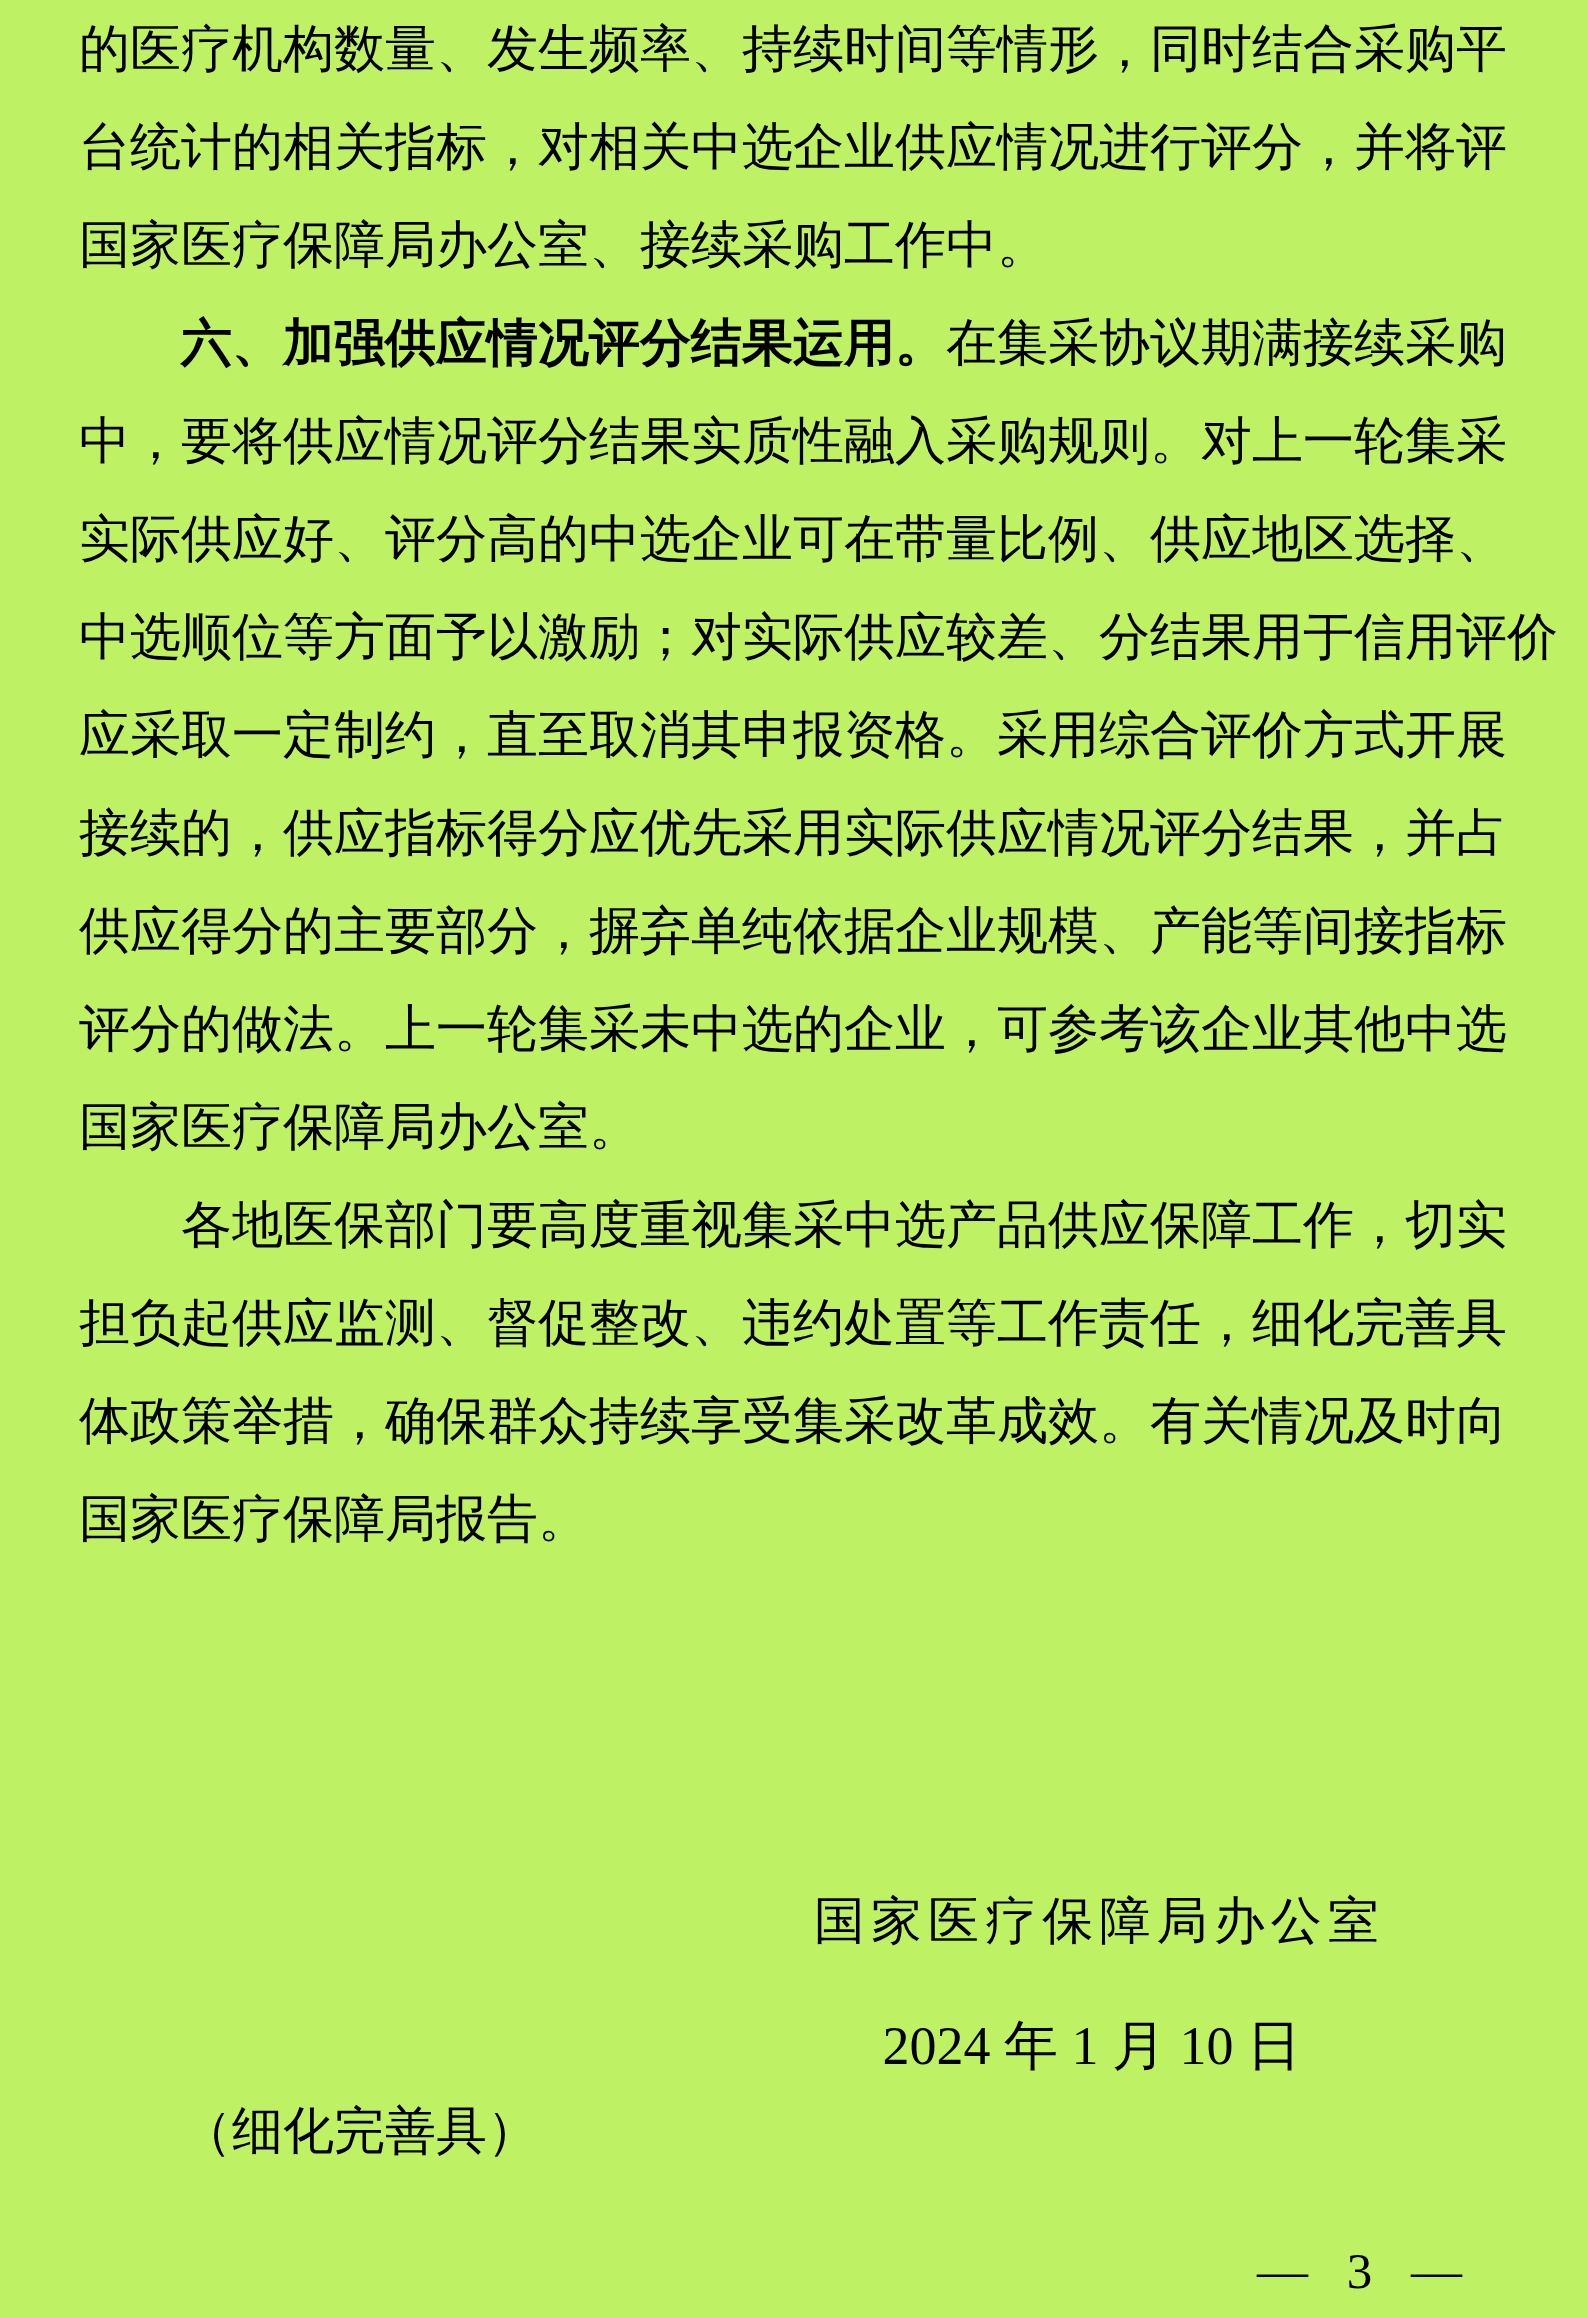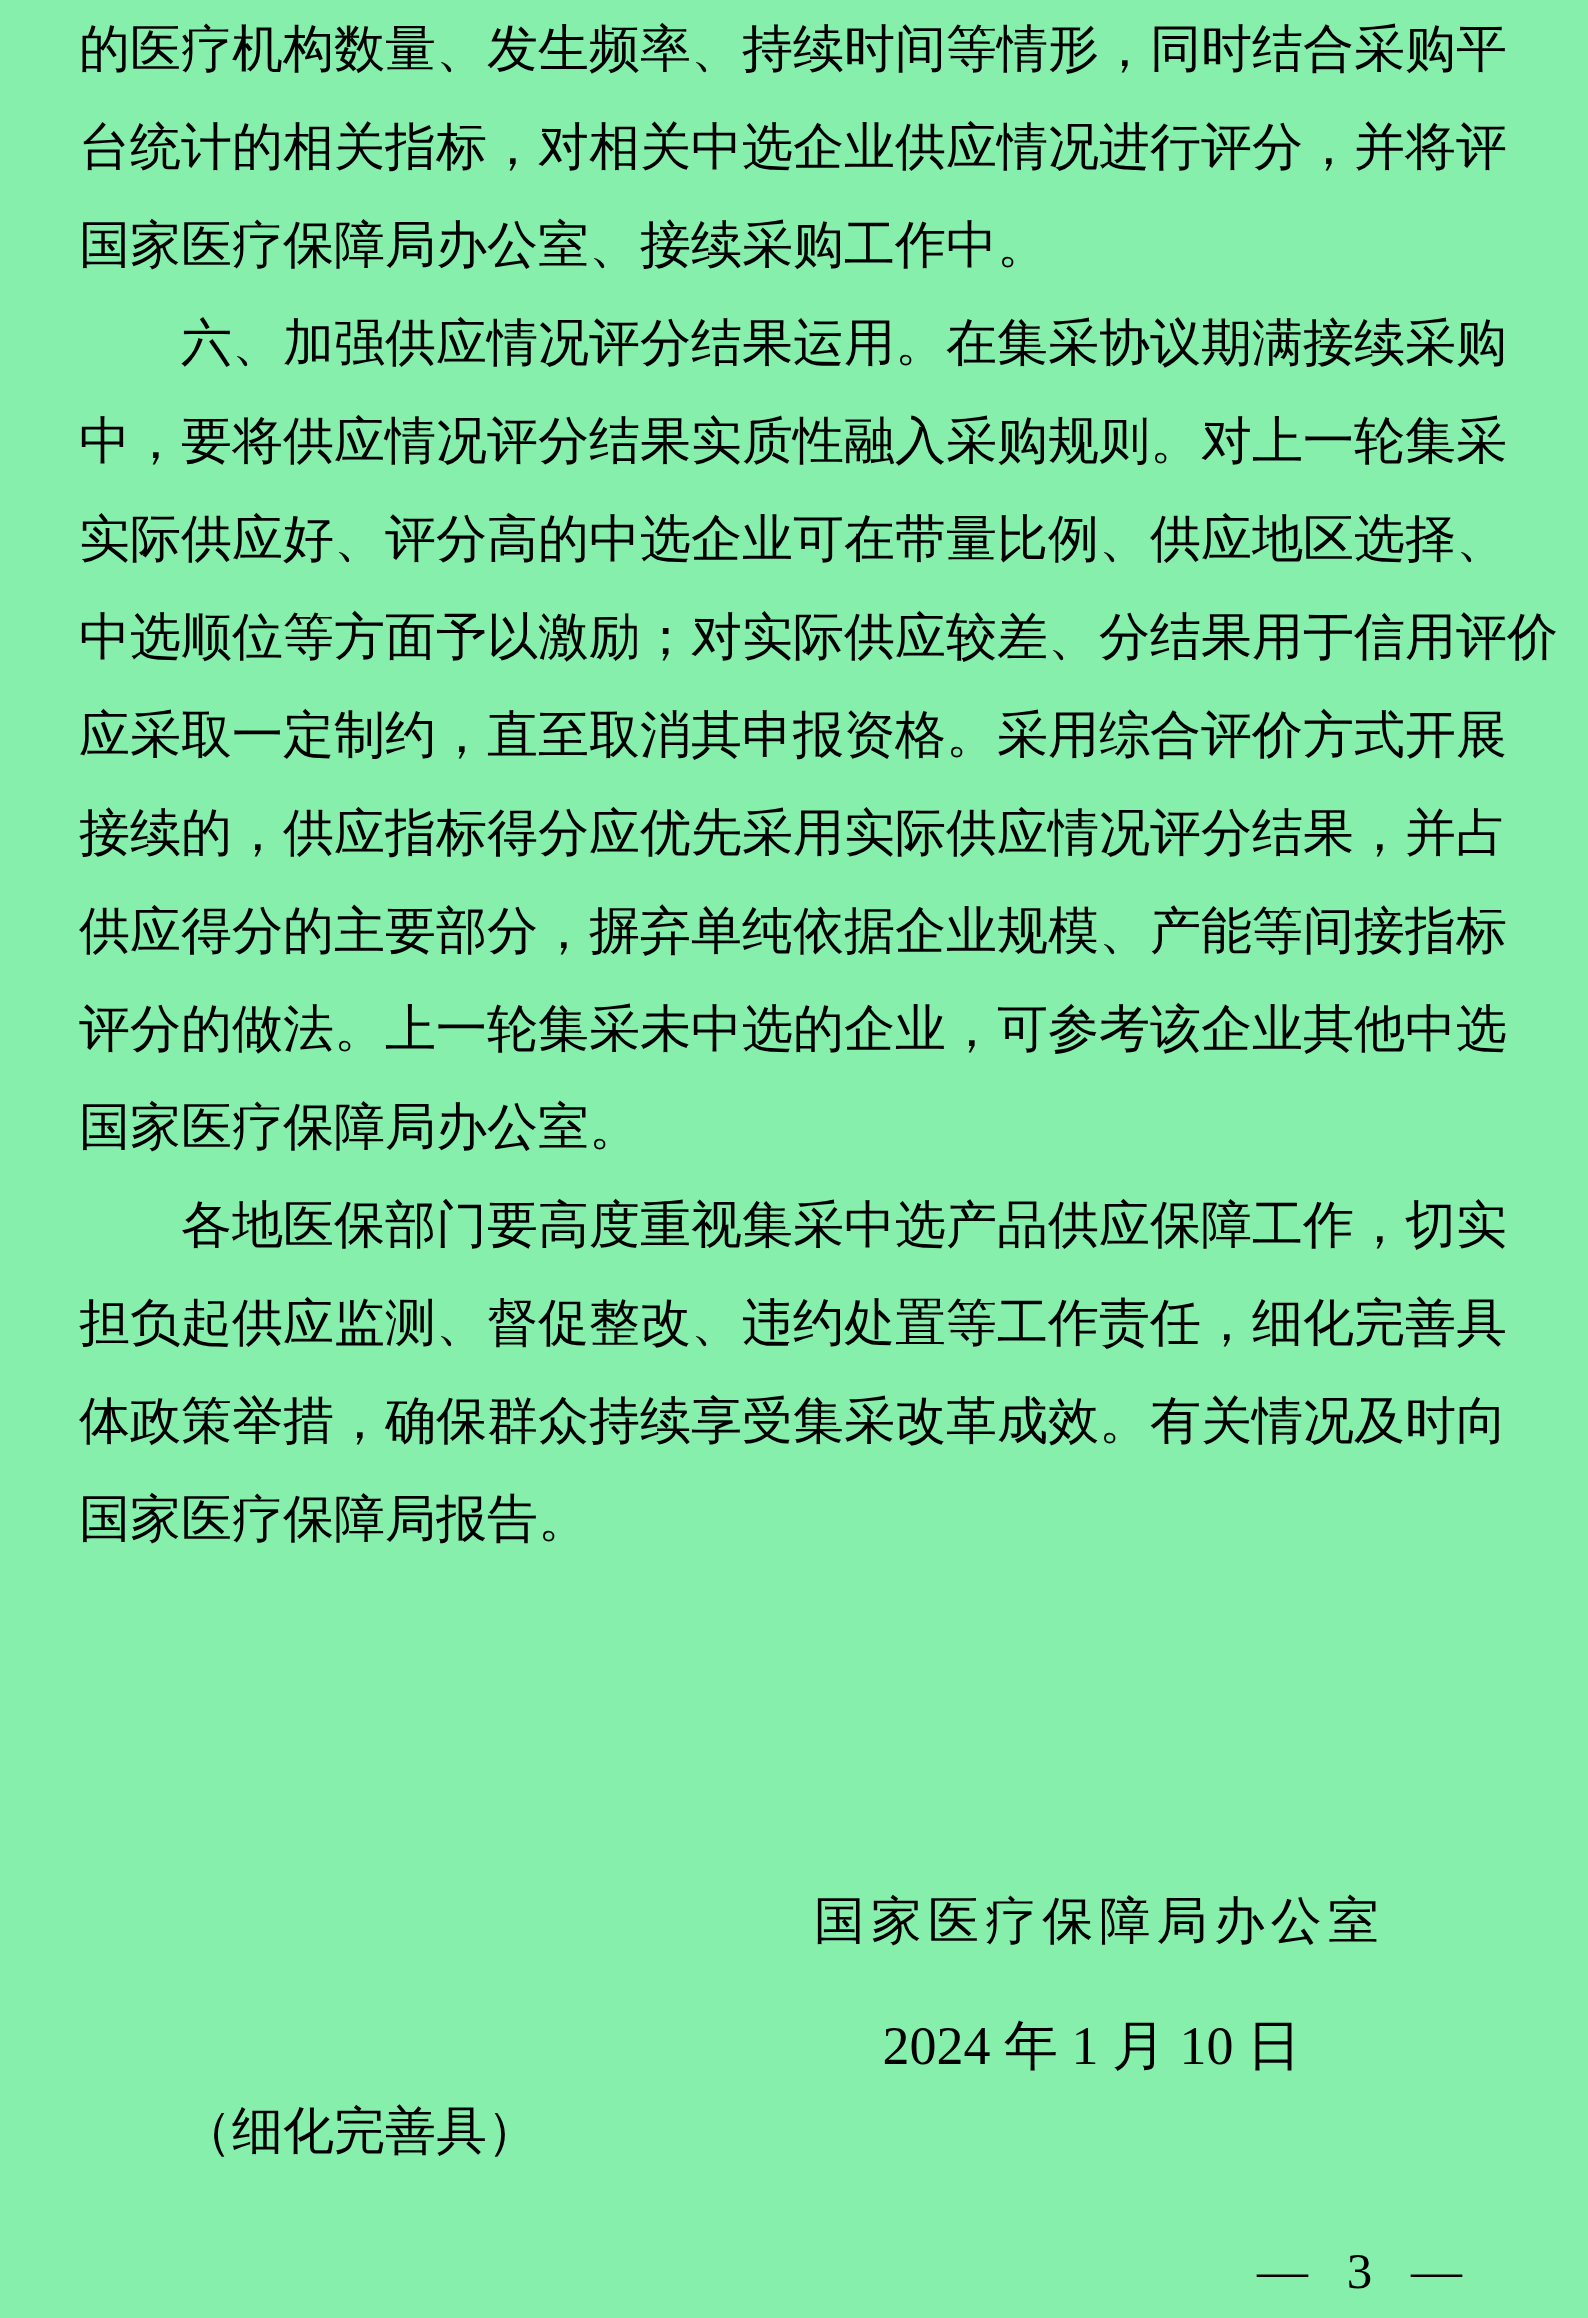--- a/index.html
+++ b/index.html
@@ -4,21 +4,21 @@
 <style>
   html, body {
     margin: 0;
     padding: 0;
     background: #ffffff;
   }
   .page {
     position: relative;
     width: 1589px;
     height: 2319px;
-    background: #86efac;
+    background: #bef264;
     color: #000000;
     font-family: "Liberation Serif", serif;
     overflow: hidden;
   }
   .doc-body {
     position: absolute;
     left: 79px;
     top: 0;
     width: 1448px;
     font-size: 51px;
@@ -26,21 +26,21 @@
   }
   .line {
     height: 98px;
     white-space: nowrap;
   }
   .line.indent {
     text-indent: 2em;
   }
   .line strong {
     font-family: "Liberation Sans", sans-serif;
-    font-weight: 400;
+    font-weight: 700;
     text-align: right;
   }
   .signature-office {
     position: absolute;
     top: 1872px;
     right: 204px;
     font-size: 51px;
     line-height: 98px;
     letter-spacing: 0.12em;
     white-space: nowrap;

